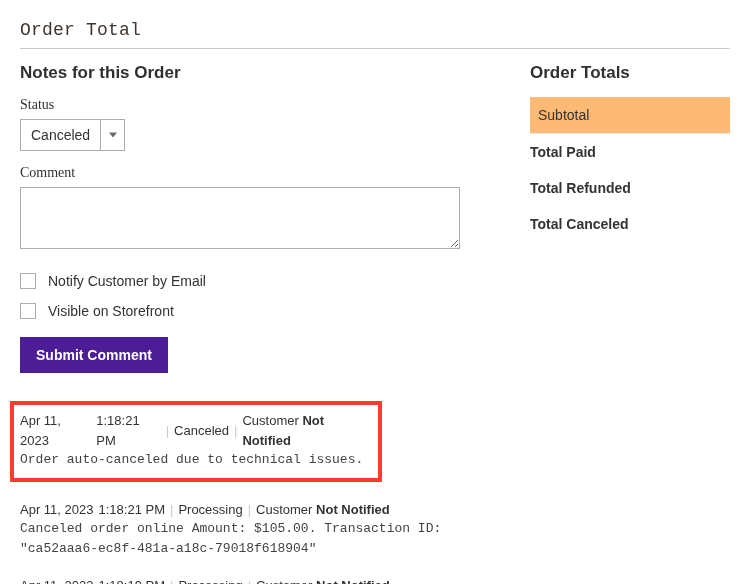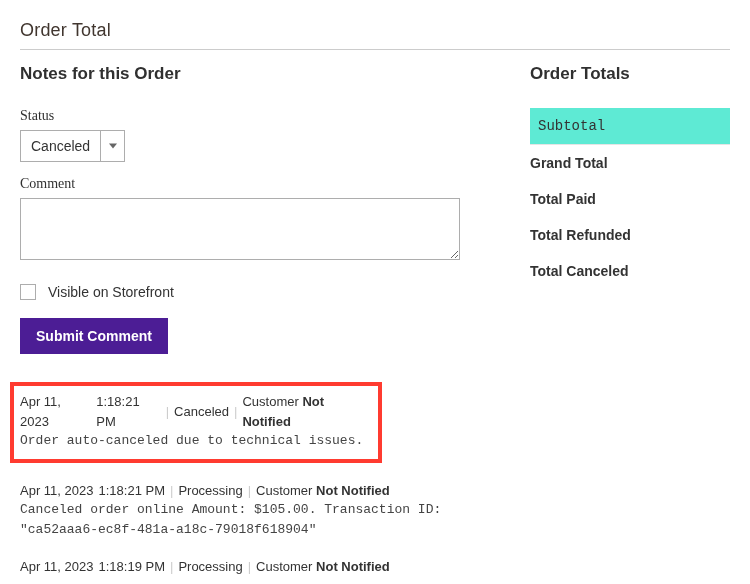--- a/index.html
+++ b/index.html
@@ -13,32 +13,33 @@
     width: 750px;
   }
   h2.section-title {
     font-size: 18px;
     font-weight: 400;
     color: #41362f;
     margin: 0 0 10px 0;
     padding-bottom: 8px;
     border-bottom: 1px solid #ccc;
     letter-spacing: 0.2px;
+    font-family: Liberation Mono, monospace;
   }
   .cols {
     display: flex;
     gap: 40px;
     margin-top: 14px;
   }
   .left { flex: 1 1 auto; min-width: 0; }
   .right { width: 200px; flex: 0 0 200px; }
   h3.sub-title {
     font-size: 17px;
     font-weight: 700;
-    margin: 0 0 24px 0;
+    margin: 0 0 14px 0;
     color: #303030;
   }
   .field-label {
     display: block;
     margin-bottom: 6px;
     color: #303030;
     font-family: Liberation Serif, serif;
   }
   .status-select {
     display: inline-flex;
@@ -123,21 +124,21 @@
     padding: 6px 6px 8px 6px;
     margin-left: -10px;
     margin-right: 0;
     width: 372px;
   }
   .totals-list { }
   .t-row {
     padding: 10px 8px;
     border-bottom: 1px solid #e5e5e5;
   }
-  .t-row.shaded { background: #5eead4; font-family: Liberation Mono, monospace; }
+  .t-row.shaded { background: #fdba74; }
   .t-row.bold { font-weight: 700; border-bottom: none; padding: 10px 0 10px 0; }
   .bold-inline { font-weight: 700; }
 </style>
 </head>
 <body>
 
 <h2 class="section-title">Order Total</h2>
 
 <div class="cols">
   <div class="left">
@@ -151,20 +152,24 @@
             <path d="M0 0 L5 6 L10 0 Z" fill="#666"></path>
           </svg>
       </span>
     </div>
 
     <span class="field-label">Comment</span>
     <textarea class="comment" style=""></textarea>
 
     <div class="chk-row">
       <span class="chk"></span>
+      <span>Notify Customer by Email</span>
+    </div>
+    <div class="chk-row">
+      <span class="chk"></span>
       <span>Visible on Storefront</span>
     </div>
 
     <button class="btn-submit">Submit Comment</button>
 
     <div class="history" id="history">
         <div class="entry hl">
           <div class="entry-head">
             <span>Apr 11, 2023</span>
             <span>1:18:21 PM</span>
@@ -196,19 +201,18 @@
             <span><span>Customer</span> <span class="bold-inline">Not Notified</span></span>
           </div>
         </div>
       </div>
   </div>
 
   <div class="right">
     <h3 class="sub-title">Order Totals</h3>
     <div class="totals-list" id="totals">
         <div class="t-row shaded">Subtotal</div>
-        <div class="t-row bold">Grand Total</div>
         <div class="t-row bold">Total Paid</div>
         <div class="t-row bold">Total Refunded</div>
         <div class="t-row bold">Total Canceled</div>
       </div>
   </div>
 </div>
 
 </body></html>

